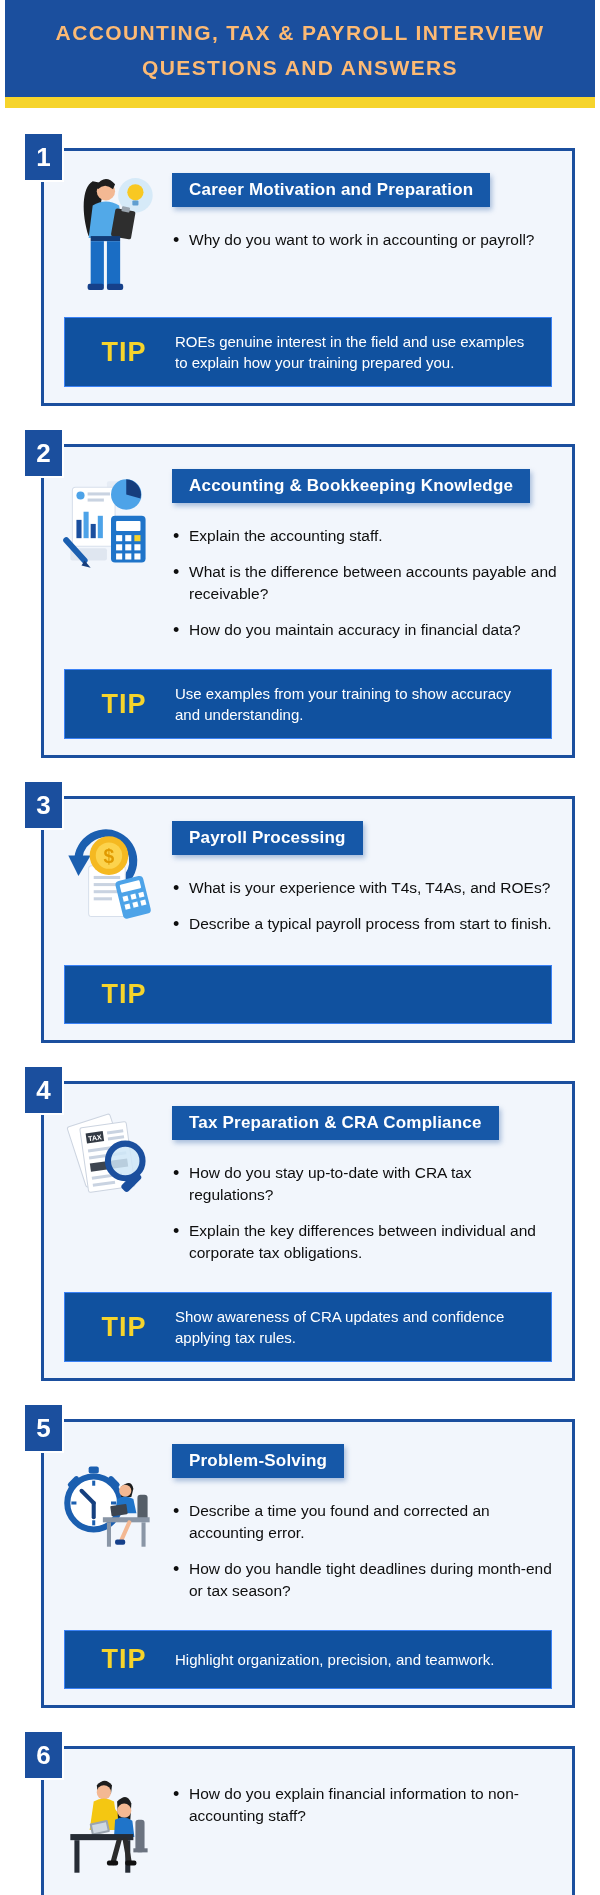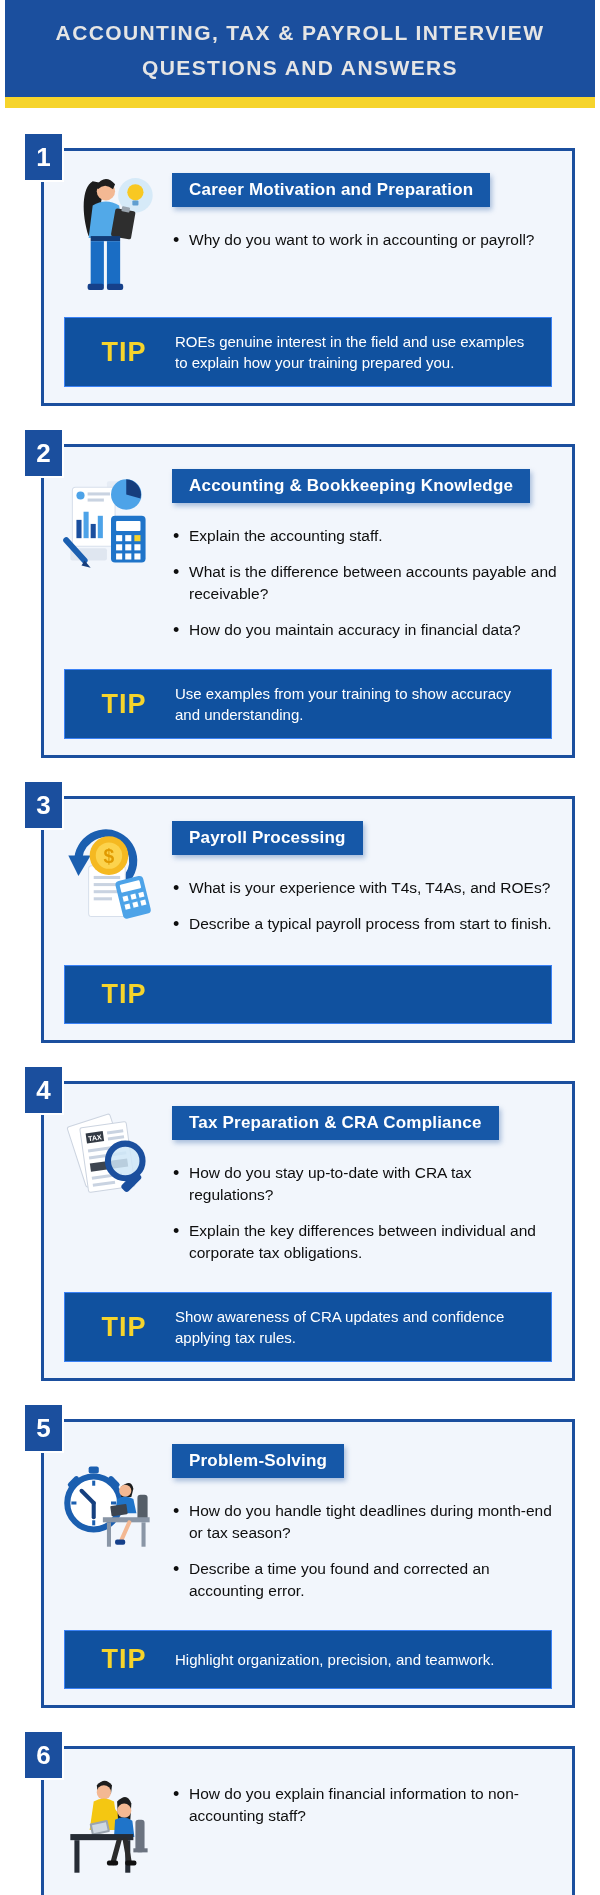--- a/index.html
+++ b/index.html
@@ -13,21 +13,21 @@
     box-sizing: border-box;
     padding: 0 5px;
   }
   
   .header {
     background: var(--brand_blue, #1b4f9e);
     text-align: center;
     padding: 16px 36px 12px;
   }
   .header-title {
-    color: #e5e5e5;
+    color: #fdba74;
     font-weight: 800;
     font-size: 21px;
     letter-spacing: 1.4px;
     line-height: 1.65;
     max-width: 512px;
     margin: 0 auto;
   }
   .yellow-bar {
     height: 11px;
     background: var(--accent_yellow, #f6d42c);
@@ -351,22 +351,22 @@
             <rect x="40" y="74" width="46" height="5" fill="#8a96a6"></rect>
             <rect x="44" y="79" width="4" height="24" fill="#8a96a6"></rect>
             <rect x="78" y="79" width="4" height="24" fill="#8a96a6"></rect>
             <path d="M66 79 l-8 18" stroke="#f3b893" stroke-width="4" stroke-linecap="round"></path>
             <rect x="52" y="96" width="10" height="5" rx="2" fill="#16408a"></rect>
           </svg>
         </div>
         <div class="content">
           <div class="title-box">Problem-Solving</div>
           <ul class="questions">
+            <li>Describe a time you found and corrected an accounting error.</li>
             <li>How do you handle tight deadlines during month-end or tax season?</li>
-            <li>Describe a time you found and corrected an accounting error.</li>
           </ul>
         </div>
       </div>
       <div class="tip">
         <span class="tip-label">TIP</span>
         <span class="tip-text">Highlight organization, precision, and teamwork.</span>
       </div>
     </div>
   </div>
 

